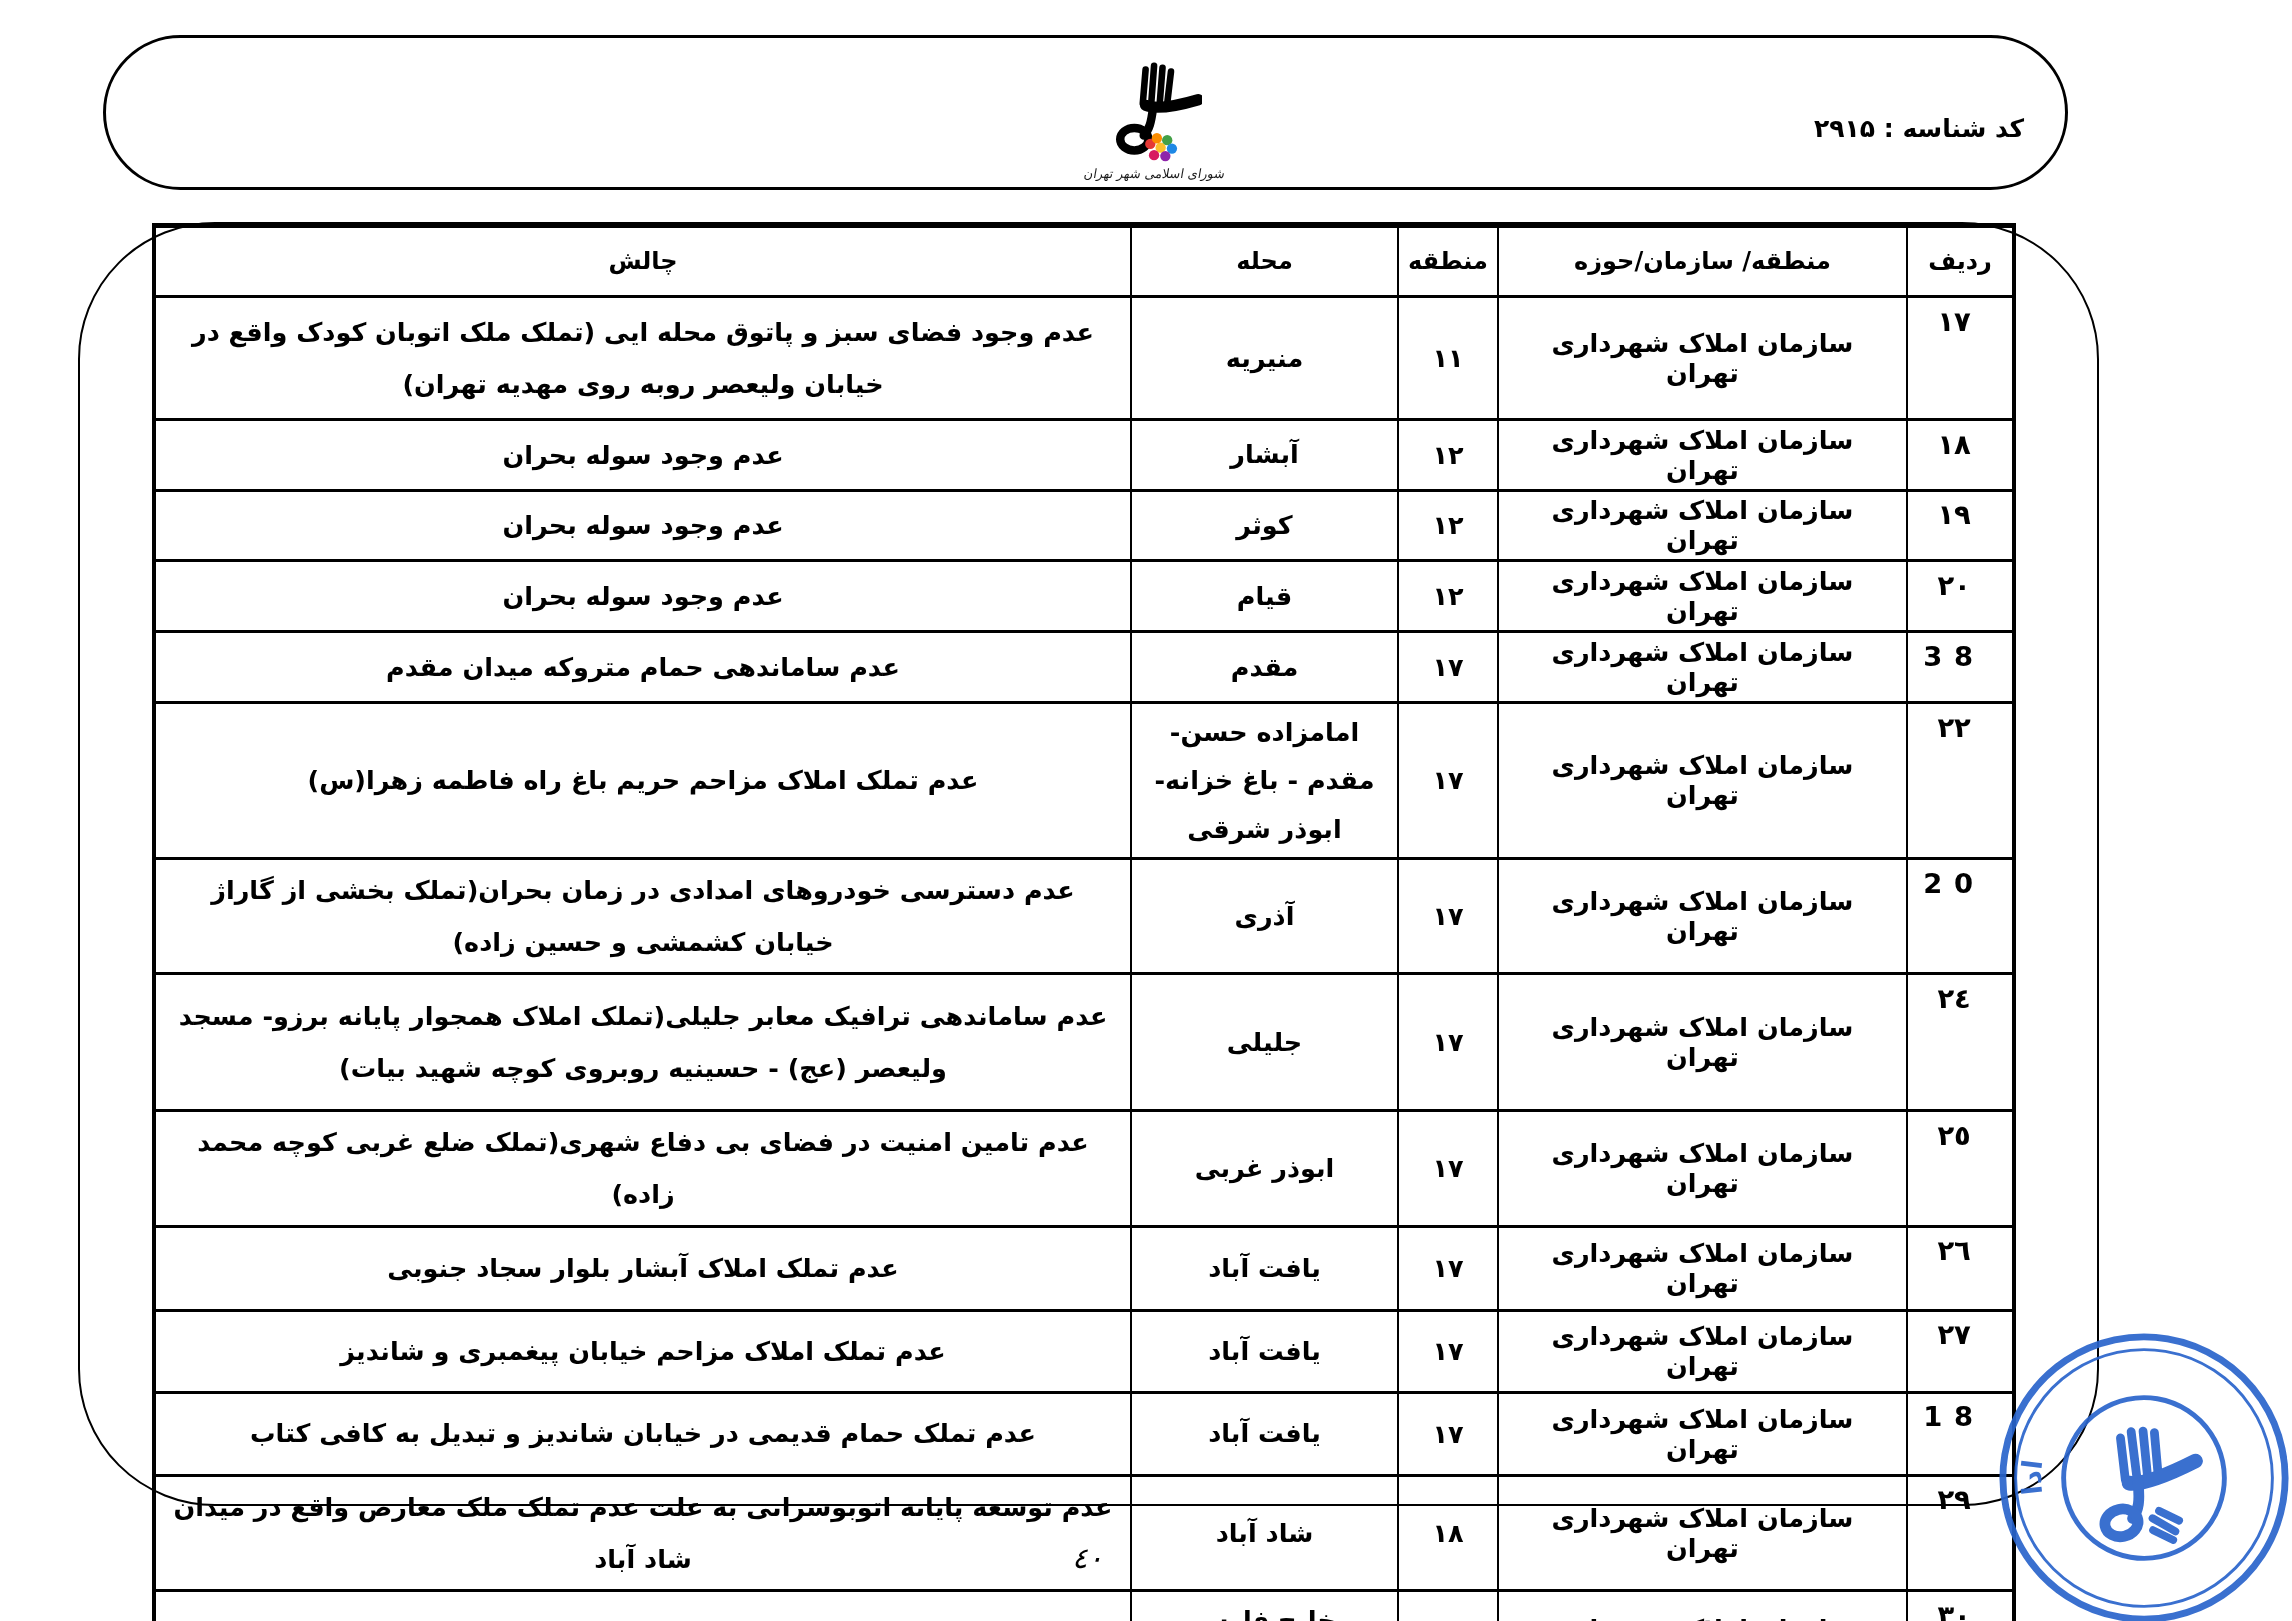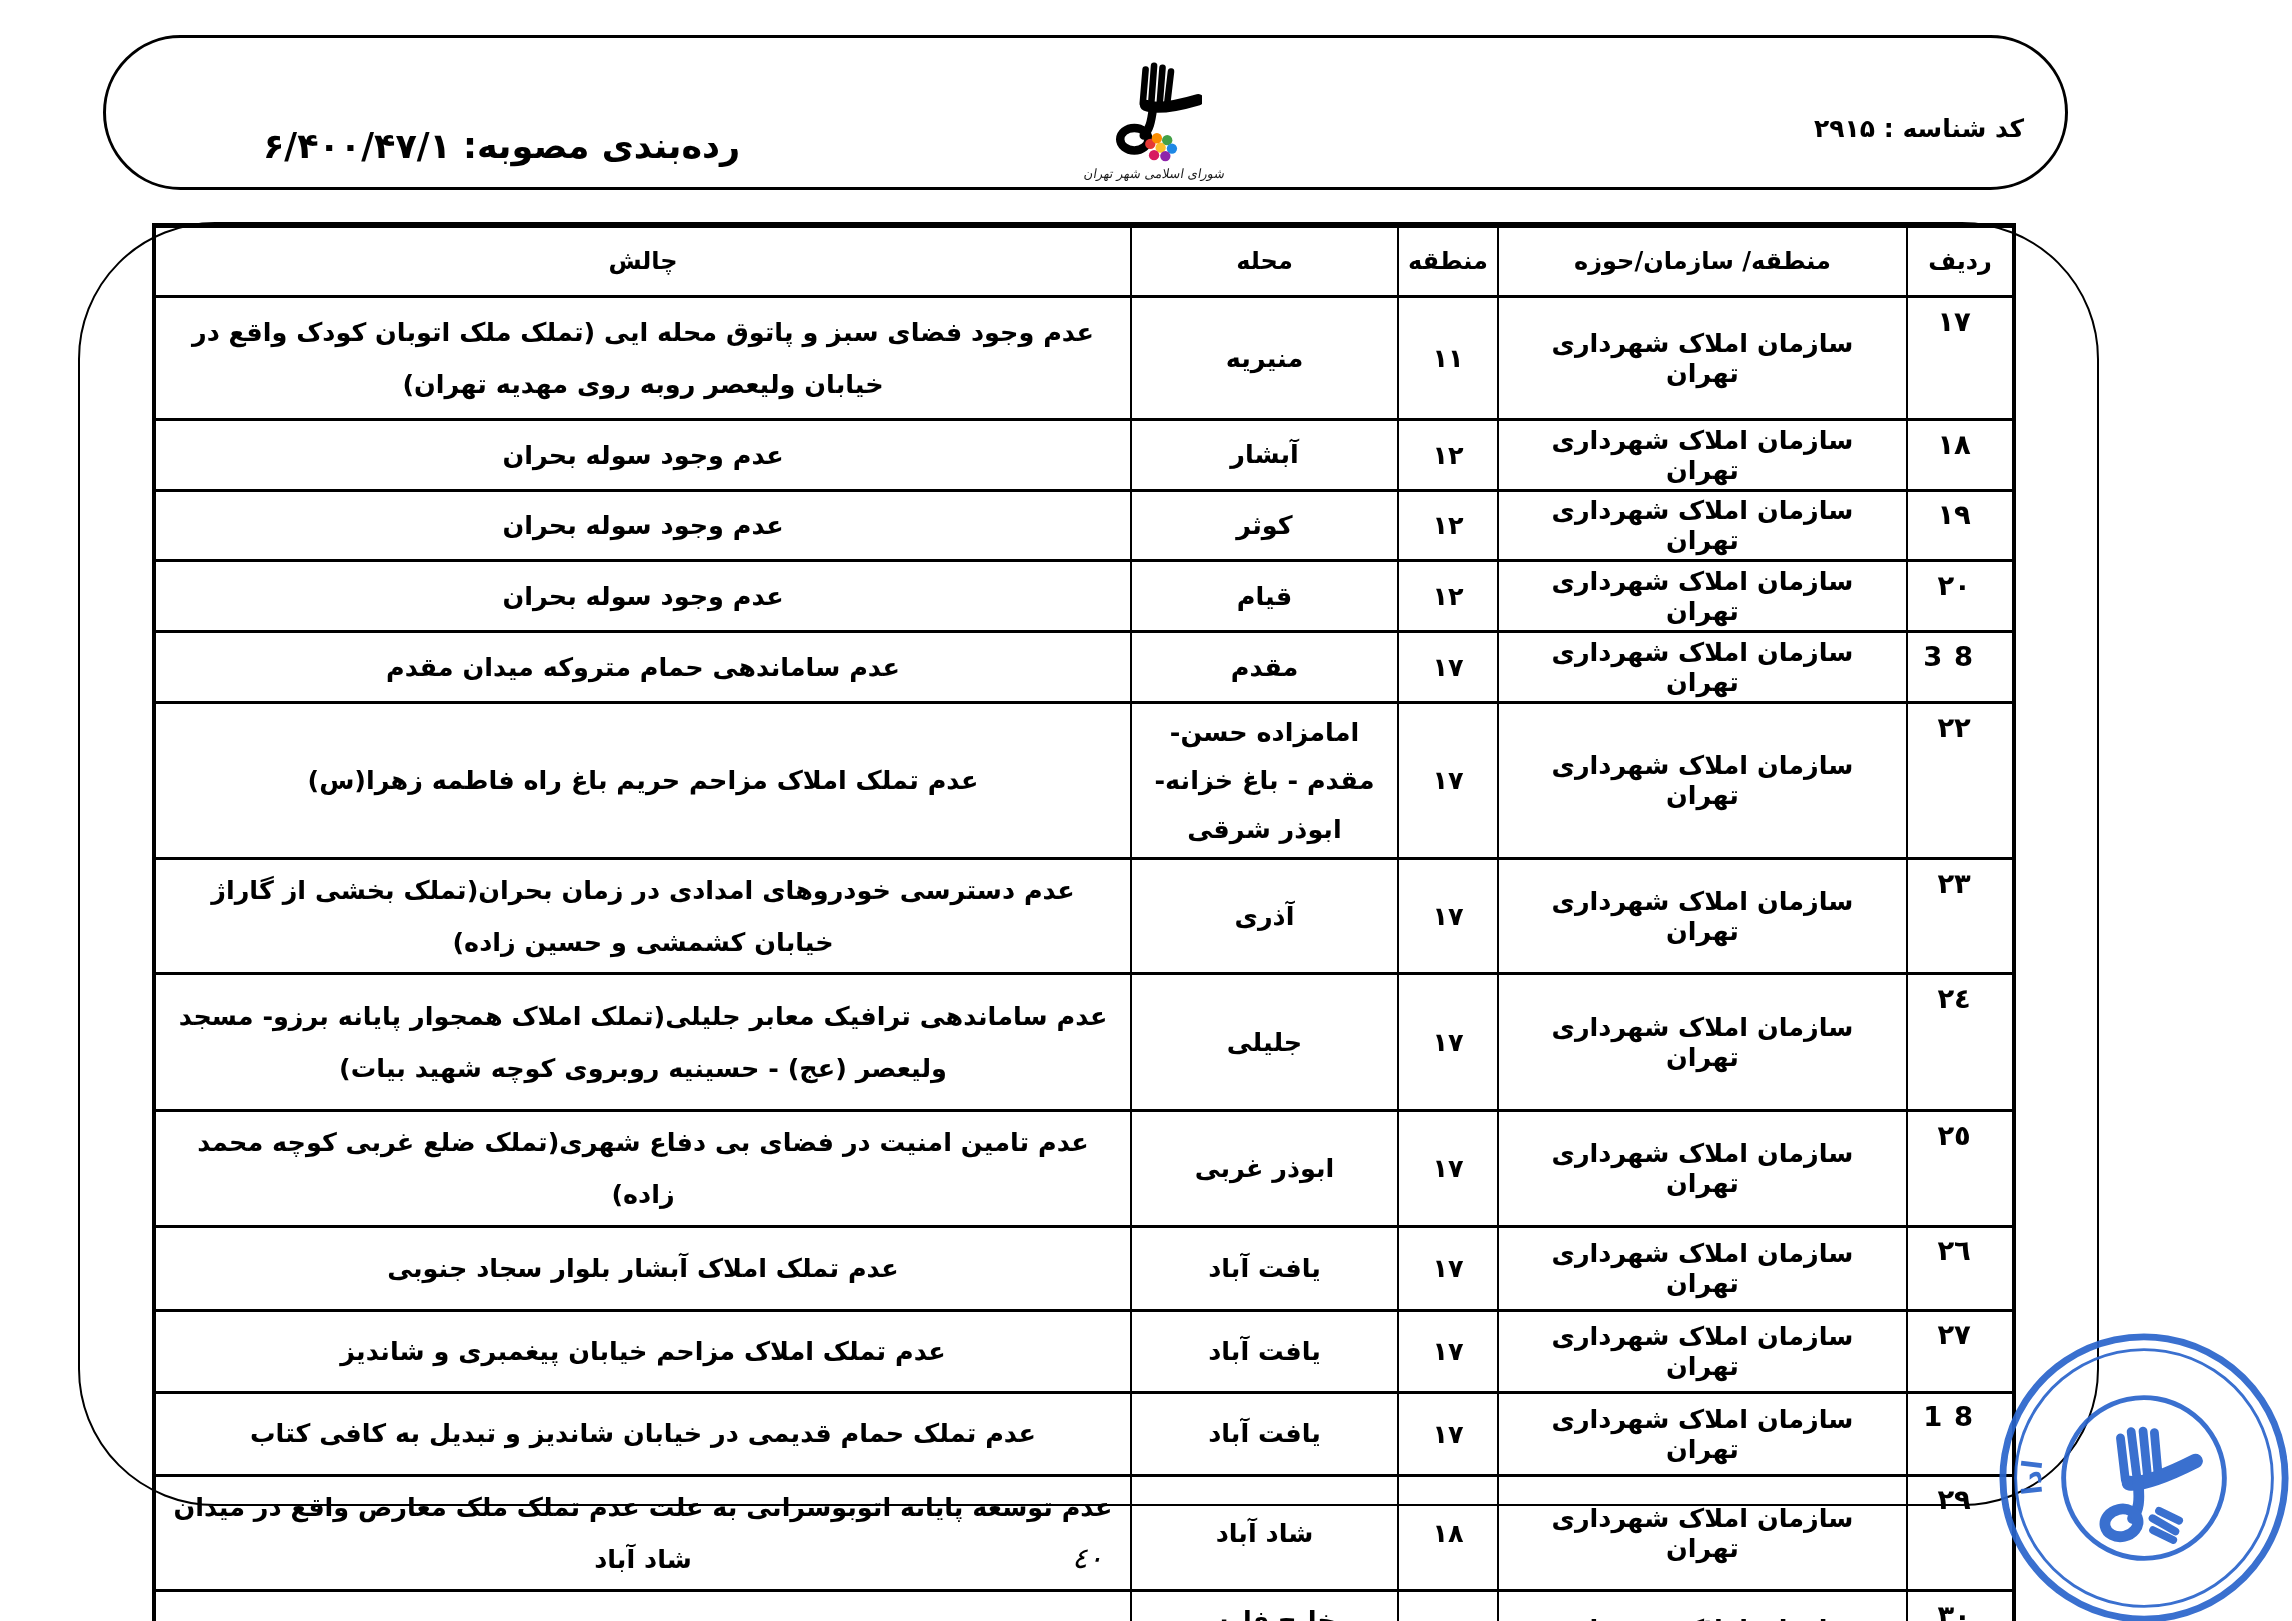--- a/index.html
+++ b/index.html
@@ -62,21 +62,20 @@
   
   .page-number{
     position:absolute;left:1019px;top:1541px;width:137px;text-align:center;
     font-size:29px;letter-spacing:11.8px;direction:rtl;font-style:italic;
   }
 </style>
 </head>
 <body>
 
 <div class="header-box">
-  <div class="hdr-class">رده‌بندی مصوبه: ۶/۴۰۰/۴۷/۱</div>
 
   <div class="logo-wrap">
     <svg width="94" height="110" viewBox="0 0 100 116" aria-hidden="true">
 
       <path d="M40 14 L37 50" stroke="#000" stroke-width="7" stroke-linecap="round" fill="none"></path>
       <path d="M49 10 L46 50" stroke="#000" stroke-width="7" stroke-linecap="round" fill="none"></path>
       <path d="M58 12 L55 50" stroke="#000" stroke-width="7" stroke-linecap="round" fill="none"></path>
       <path d="M67 16 L63 50" stroke="#000" stroke-width="7" stroke-linecap="round" fill="none"></path>
       <path d="M40 52 Q55 58 96 46" stroke="#000" stroke-width="12" stroke-linecap="round" fill="none"></path>
       <path d="M48 54 C46 70 44 78 38 84" stroke="#000" stroke-width="9" stroke-linecap="round" fill="none"></path>
@@ -151,21 +150,21 @@
     <td class="cell-challenge"><span>عدم ساماندهی حمام متروکه میدان مقدم</span></td>
   </tr>
         <tr class="data-row" style="height: 122px;">
     <td class="cell-rowno"><span>۲۲</span></td>
     <td class="cell-org"><span>سازمان املاک شهرداری تهران</span></td>
     <td class="cell-district"><span>۱۷</span></td>
     <td class="cell-neigh"><span>امامزاده حسن- مقدم - باغ خزانه-ابوذر شرقی</span></td>
     <td class="cell-challenge"><span>عدم تملک املاک مزاحم حریم باغ راه فاطمه زهرا(س)</span></td>
   </tr>
         <tr class="data-row" style="height: 79px;">
-    <td class="cell-rowno"><span>۲۳</span></td>
+    <td class="cell-rowno"><span>20</span></td>
     <td class="cell-org"><span>سازمان املاک شهرداری تهران</span></td>
     <td class="cell-district"><span>۱۷</span></td>
     <td class="cell-neigh"><span>آذری</span></td>
     <td class="cell-challenge"><span>عدم دسترسی خودروهای امدادی در زمان بحران(تملک بخشی از گاراژ خیابان کشمشی و حسین زاده)</span></td>
   </tr>
         <tr class="data-row" style="height: 137px;">
     <td class="cell-rowno"><span>۲٤</span></td>
     <td class="cell-org"><span>سازمان املاک شهرداری تهران</span></td>
     <td class="cell-district"><span>۱۷</span></td>
     <td class="cell-neigh"><span>جلیلی</span></td>

